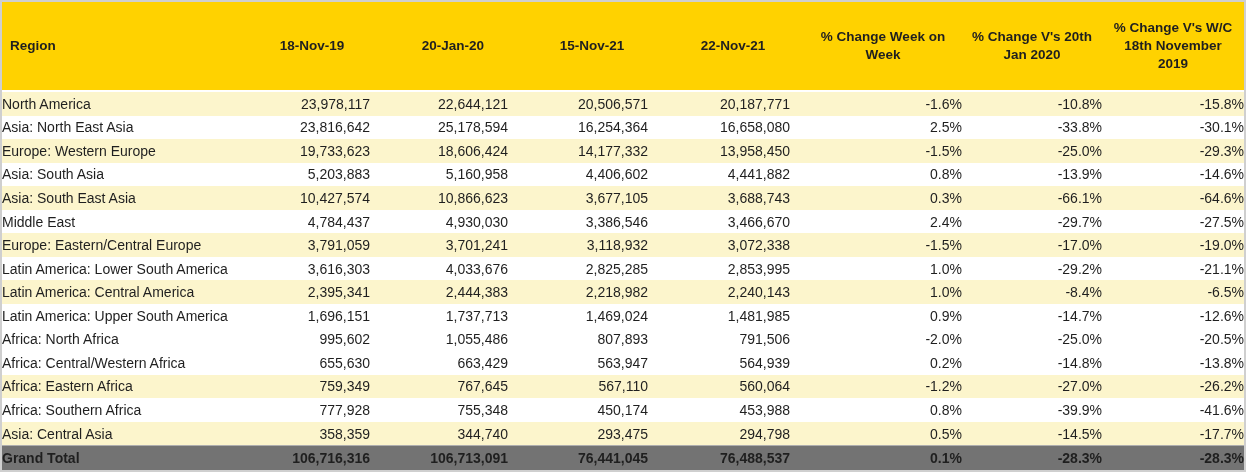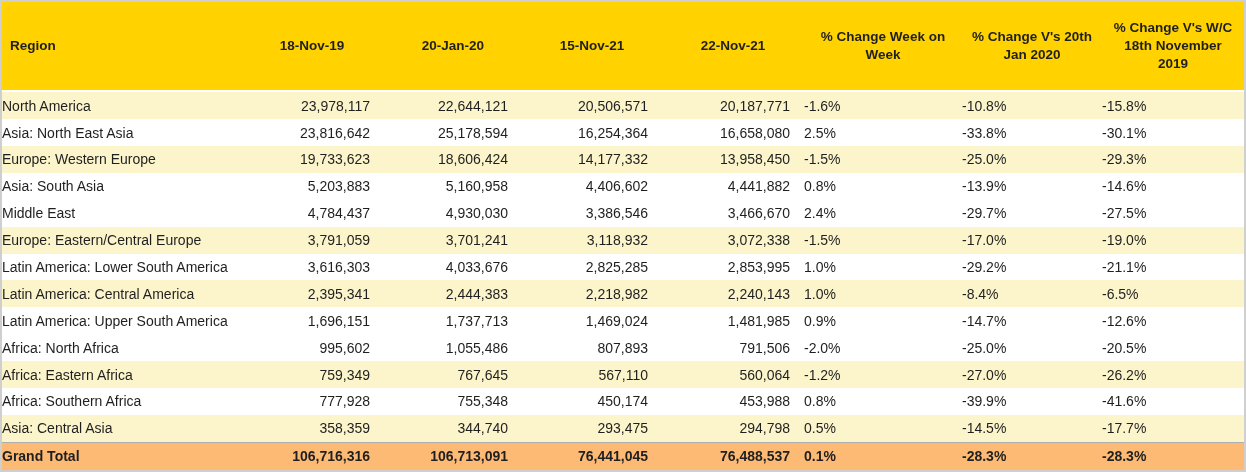--- a/index.html
+++ b/index.html
@@ -46,25 +46,25 @@
     font-size: 14px;
     color: #1f1f1f;
     vertical-align: middle;
     padding: 0;
     white-space: nowrap;
     overflow: hidden;
   }
   tbody tr.band td { background: #fcf5cc; }
   td.c-region { text-align: left; padding-left: 0; }
   td.c-num    { text-align: right; padding-right: 14px; }
-  td.c-pct    { text-align: left; }
+  td.c-pct    { text-align: right; }
   tbody tr.total td {
     font-weight: bold;
     border-top: 1px solid #aeaeae;
-    background: #fdba74;
+    background: #737373;
   }
 </style>
 </head>
 <body>
 
 <div class="table-wrap">
   <table>
     <colgroup>
       <col style="width:238px">
       <col style="width:144px">
@@ -121,20 +121,30 @@
         <tr>
           <td class="c-region">Asia: South Asia</td>
           <td class="c-num">5,203,883</td>
           <td class="c-num">5,160,958</td>
           <td class="c-num">4,406,602</td>
           <td class="c-num">4,441,882</td>
           <td class="c-pct">0.8%</td>
           <td class="c-pct">-13.9%</td>
           <td class="c-pct">-14.6%</td>
         </tr>
+        <tr class="band">
+          <td class="c-region">Asia: South East Asia</td>
+          <td class="c-num">10,427,574</td>
+          <td class="c-num">10,866,623</td>
+          <td class="c-num">3,677,105</td>
+          <td class="c-num">3,688,743</td>
+          <td class="c-pct">0.3%</td>
+          <td class="c-pct">-66.1%</td>
+          <td class="c-pct">-64.6%</td>
+        </tr>
         <tr>
           <td class="c-region">Middle East</td>
           <td class="c-num">4,784,437</td>
           <td class="c-num">4,930,030</td>
           <td class="c-num">3,386,546</td>
           <td class="c-num">3,466,670</td>
           <td class="c-pct">2.4%</td>
           <td class="c-pct">-29.7%</td>
           <td class="c-pct">-27.5%</td>
         </tr>
@@ -180,20 +190,30 @@
         </tr>
         <tr>
           <td class="c-region">Africa: North Africa</td>
           <td class="c-num">995,602</td>
           <td class="c-num">1,055,486</td>
           <td class="c-num">807,893</td>
           <td class="c-num">791,506</td>
           <td class="c-pct">-2.0%</td>
           <td class="c-pct">-25.0%</td>
           <td class="c-pct">-20.5%</td>
+        </tr>
+        <tr>
+          <td class="c-region">Africa: Central/Western Africa</td>
+          <td class="c-num">655,630</td>
+          <td class="c-num">663,429</td>
+          <td class="c-num">563,947</td>
+          <td class="c-num">564,939</td>
+          <td class="c-pct">0.2%</td>
+          <td class="c-pct">-14.8%</td>
+          <td class="c-pct">-13.8%</td>
         </tr>
         <tr class="band">
           <td class="c-region">Africa: Eastern Africa</td>
           <td class="c-num">759,349</td>
           <td class="c-num">767,645</td>
           <td class="c-num">567,110</td>
           <td class="c-num">560,064</td>
           <td class="c-pct">-1.2%</td>
           <td class="c-pct">-27.0%</td>
           <td class="c-pct">-26.2%</td>

